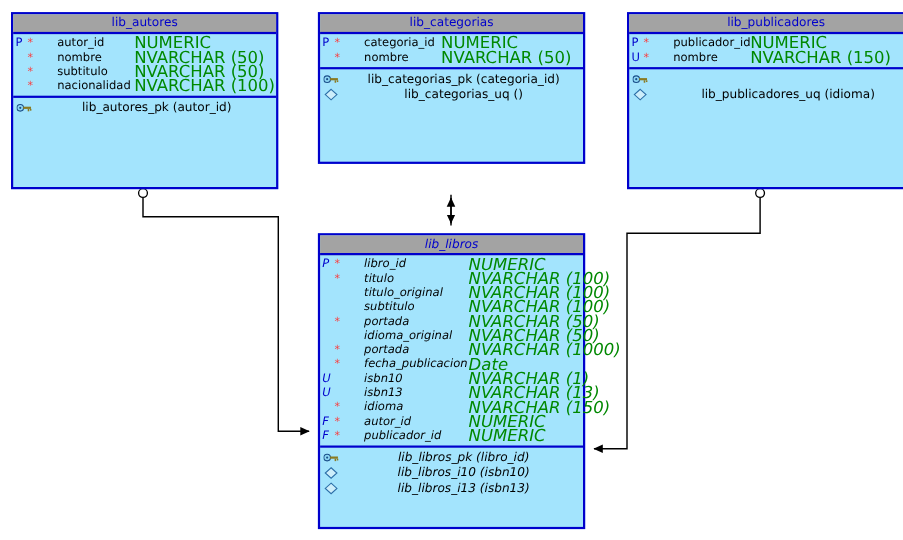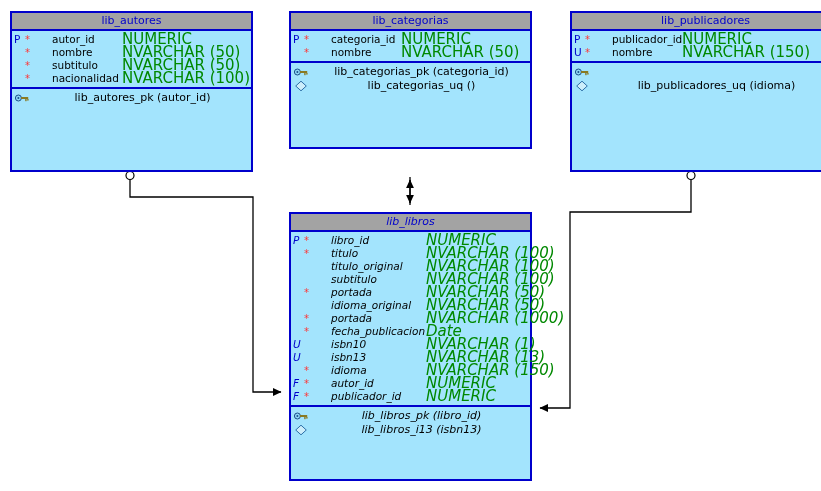--- a/index.html
+++ b/index.html
@@ -320,16 +320,19 @@
       <div class="index-list">
         <div class="index-row"><svg class="idx-icon" viewBox="0 0 14 12">
             <circle cx="3.4" cy="6" r="3" fill="#8fd8f5" stroke="#1b4f8a" stroke-width="1"></circle>
             <circle cx="3.4" cy="6" r="1" fill="#1b4f8a"></circle>
             <rect x="6" y="5" width="7.2" height="2" fill="#8a7a22"></rect>
             <rect x="10.2" y="7" width="1.4" height="2.2" fill="#8a7a22"></rect>
             <rect x="12.2" y="7" width="1.4" height="1.6" fill="#8a7a22"></rect>
           </svg><span>lib_libros_pk (libro_id)</span></div>
         <div class="index-row"><svg class="idx-icon" viewBox="0 0 14 12">
             <path d="M7,1.2 L12.3,6 L7,10.8 L1.7,6 z" fill="#cdeefb" stroke="#2c6fa8" stroke-width="1"></path>
+          </svg><span>lib_libros_i10 (isbn10)</span></div>
+        <div class="index-row"><svg class="idx-icon" viewBox="0 0 14 12">
+            <path d="M7,1.2 L12.3,6 L7,10.8 L1.7,6 z" fill="#cdeefb" stroke="#2c6fa8" stroke-width="1"></path>
           </svg><span>lib_libros_i13 (isbn13)</span></div>
       </div>
     </div>
   </div>
 
 </body></html>

